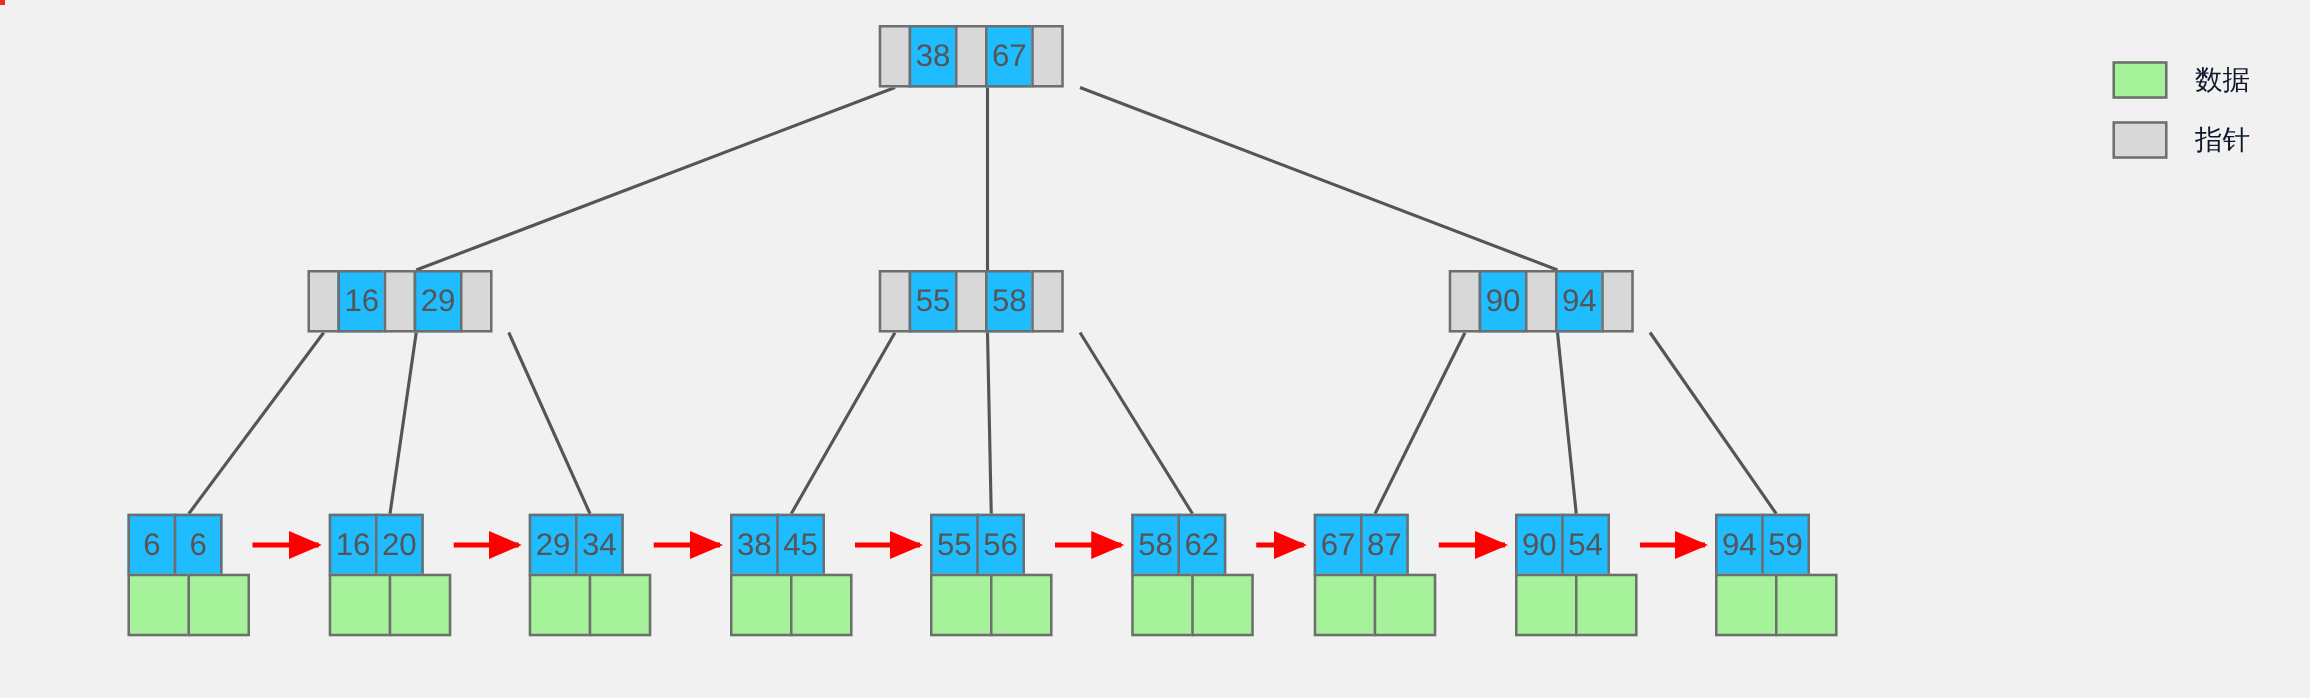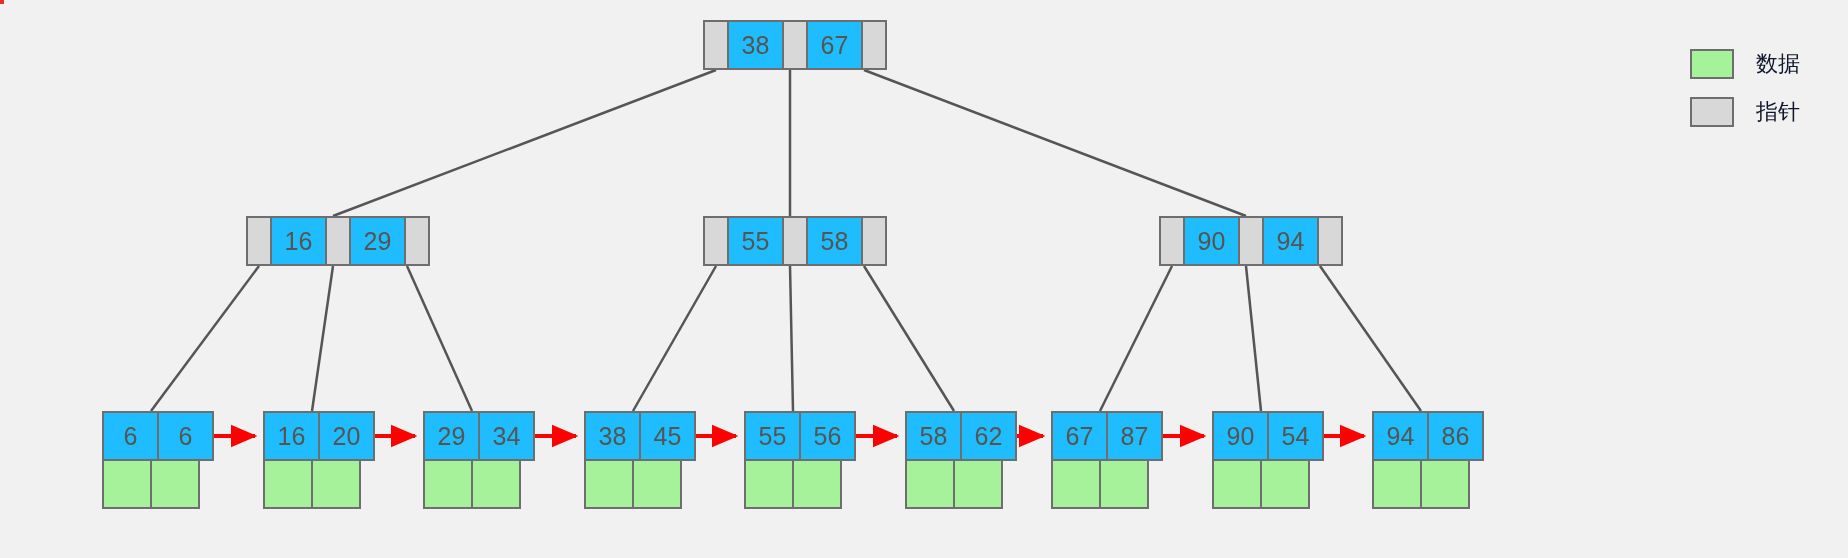--- a/index.html
+++ b/index.html
@@ -63,21 +63,21 @@
     color: #555555;
   }
   .cell:first-child { margin-left: 0; }
 
   .cell-ptr {
     width: 26px;
     height: 50px;
     background: #d8d8d8;
   }
   .cell-key {
-    width: 57px;
+    width: 39px;
     height: 50px;
     background: #1fbcff;
   }
 
   
   .leaf {
     position: absolute;
     box-sizing: border-box;
   }
   .leaf-row {
@@ -261,21 +261,21 @@
           <div class="cell cell-key">54</div>
         </div>
         <div class="leaf-row">
           <div class="cell cell-data"></div>
           <div class="cell cell-data"></div>
         </div>
       </div>
       <div class="leaf" style="left: 1372px; top: 411px;">
         <div class="leaf-row">
           <div class="cell cell-key">94</div>
-          <div class="cell cell-key">86</div>
+          <div class="cell cell-key">59</div>
         </div>
         <div class="leaf-row">
           <div class="cell cell-data"></div>
           <div class="cell cell-data"></div>
         </div>
       </div>
     </div>
 
   <div id="legend">
       <div class="legend-row">

